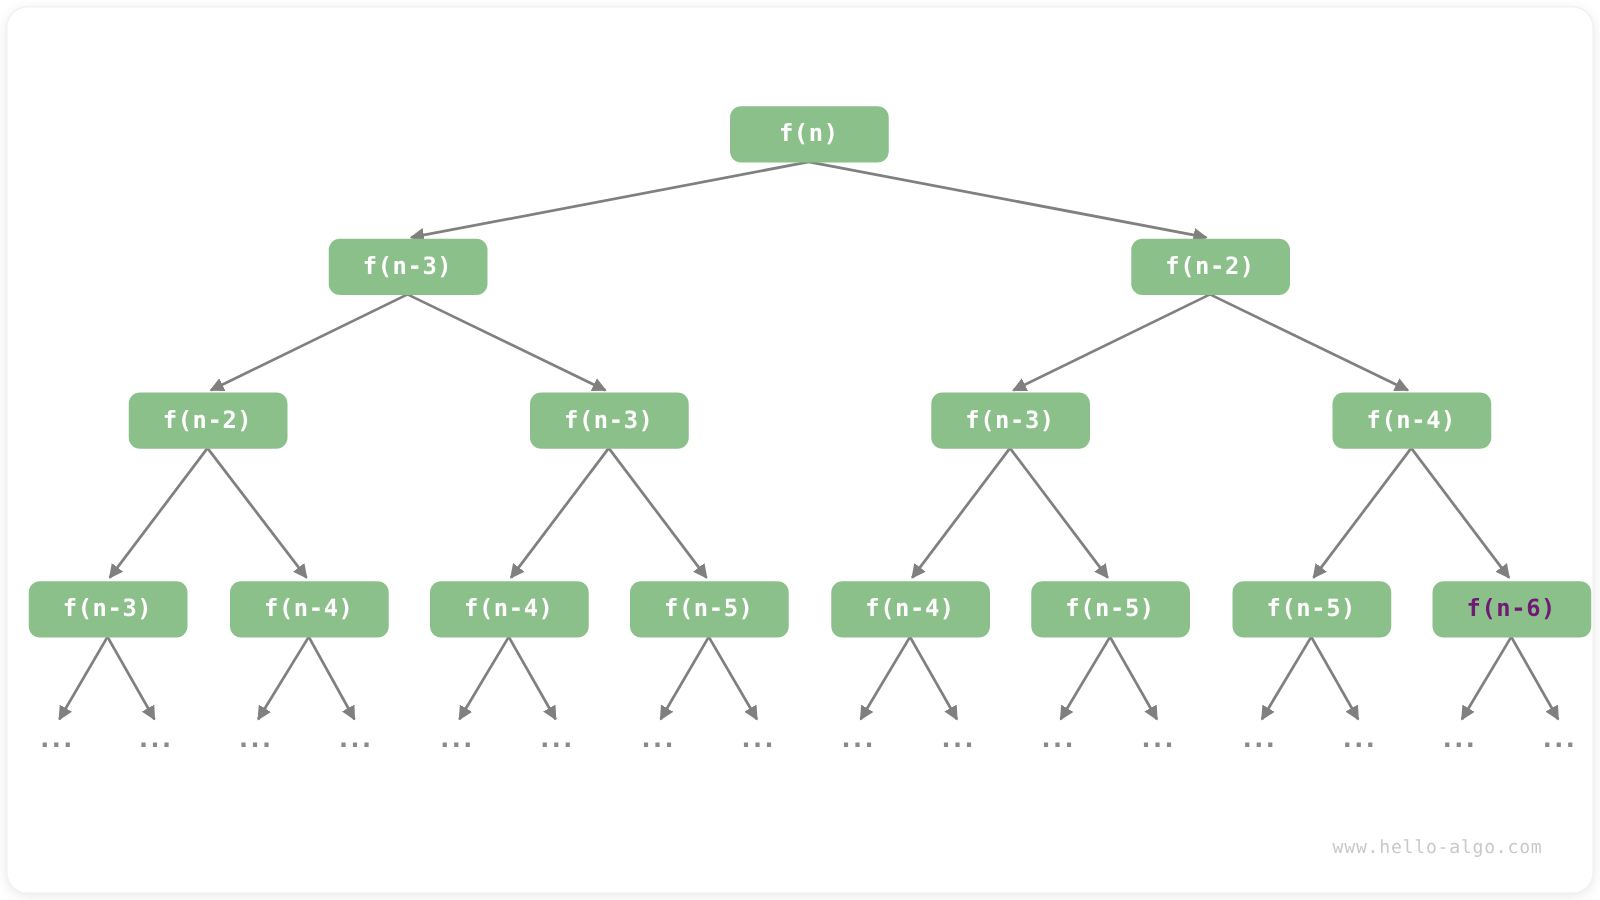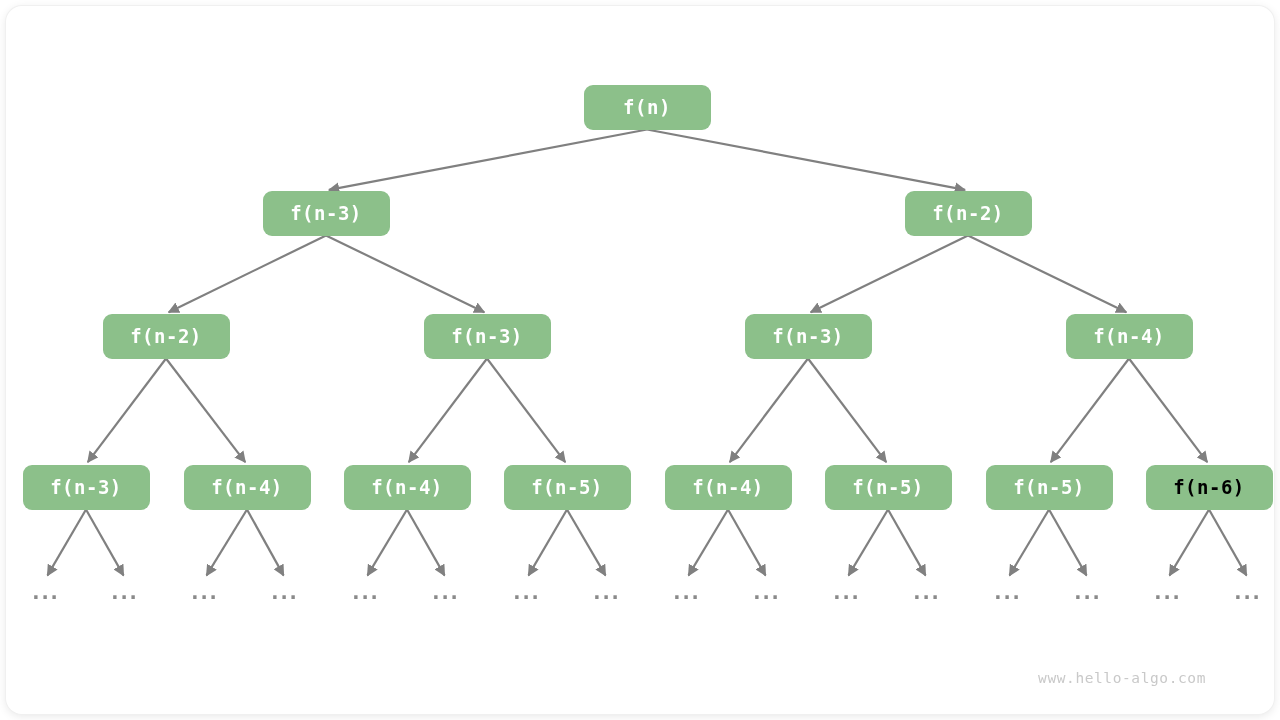--- a/index.html
+++ b/index.html
@@ -67,21 +67,21 @@
     font-size: 19px;
     font-weight: bold;
     letter-spacing: 2px;
     line-height: 1;
     transform: translate(-50%, -50%);
     user-select: none;
   }
 
   #watermark {
     position: absolute;
-    right: 68px;
+    right: 40px;
     bottom: 28px;
     color: #c9c9c9;
     font-family: "DejaVu Sans Mono", monospace;
     font-size: 14.5px;
     letter-spacing: 0.6px;
     user-select: none;
   }
 </style>
 </head>
 <body>
@@ -137,21 +137,21 @@
         <div class="node" style="left: 417.5px; top: 307.5px; background: rgb(140, 192, 138); color: rgb(255, 255, 255);">f(n-3)</div>
         <div class="node" style="left: 738.5px; top: 307.5px; background: rgb(140, 192, 138); color: rgb(255, 255, 255);">f(n-3)</div>
         <div class="node" style="left: 1059.5px; top: 307.5px; background: rgb(140, 192, 138); color: rgb(255, 255, 255);">f(n-4)</div>
         <div class="node" style="left: 16.5px; top: 458.5px; background: rgb(140, 192, 138); color: rgb(255, 255, 255);">f(n-3)</div>
         <div class="node" style="left: 177.5px; top: 458.5px; background: rgb(140, 192, 138); color: rgb(255, 255, 255);">f(n-4)</div>
         <div class="node" style="left: 337.5px; top: 458.5px; background: rgb(140, 192, 138); color: rgb(255, 255, 255);">f(n-4)</div>
         <div class="node" style="left: 497.5px; top: 458.5px; background: rgb(140, 192, 138); color: rgb(255, 255, 255);">f(n-5)</div>
         <div class="node" style="left: 658.5px; top: 458.5px; background: rgb(140, 192, 138); color: rgb(255, 255, 255);">f(n-4)</div>
         <div class="node" style="left: 818.5px; top: 458.5px; background: rgb(140, 192, 138); color: rgb(255, 255, 255);">f(n-5)</div>
         <div class="node" style="left: 979.5px; top: 458.5px; background: rgb(140, 192, 138); color: rgb(255, 255, 255);">f(n-5)</div>
-        <div class="node" style="left: 1139.5px; top: 458.5px; background: rgb(140, 192, 138); color: #000000;">f(n-6)</div>
+        <div class="node" style="left: 1139.5px; top: 458.5px; background: rgb(140, 192, 138); color: #701a75;">f(n-6)</div>
         <div class="ellipsis" style="left: 40px; top: 586px; color: rgb(138, 138, 138);">...</div>
         <div class="ellipsis" style="left: 119px; top: 586px; color: rgb(138, 138, 138);">...</div>
         <div class="ellipsis" style="left: 199px; top: 586px; color: rgb(138, 138, 138);">...</div>
         <div class="ellipsis" style="left: 279px; top: 586px; color: rgb(138, 138, 138);">...</div>
         <div class="ellipsis" style="left: 360px; top: 586px; color: rgb(138, 138, 138);">...</div>
         <div class="ellipsis" style="left: 440px; top: 586px; color: rgb(138, 138, 138);">...</div>
         <div class="ellipsis" style="left: 521px; top: 586px; color: rgb(138, 138, 138);">...</div>
         <div class="ellipsis" style="left: 601px; top: 586px; color: rgb(138, 138, 138);">...</div>
         <div class="ellipsis" style="left: 681px; top: 586px; color: rgb(138, 138, 138);">...</div>
         <div class="ellipsis" style="left: 761px; top: 586px; color: rgb(138, 138, 138);">...</div>

